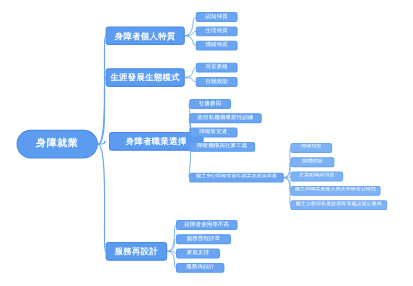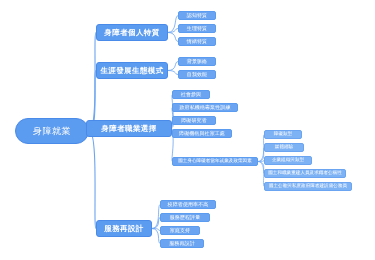--- a/index.html
+++ b/index.html
@@ -41,21 +41,21 @@
     letter-spacing: 0.2px;
     text-align: center;
     line-height: 1;
     overflow: hidden;
   }
   .node.root {
     background: #5b9bf0;
     border: 1px solid #4a8ae8;
     border-radius: 13px;
     font-size: 9px;
-    font-weight: normal;
+    font-weight: bold;
     letter-spacing: 0.6px;
   }
   .node.lvl1 {
     background: #5b9bf0;
     border: 1px solid #4a8ae8;
     border-radius: 3px;
     font-size: 7.5px;
     font-weight: bold;
     letter-spacing: 0.4px;
   }
@@ -126,21 +126,21 @@
       </div>
       <div class="node lvl1" style="left: 96px; top: 62px; width: 72px; height: 17px; text-align: center;">
         <span>生涯發展生態模式</span>
       </div>
       <div class="node lvl2" style="left: 178px; top: 57px; width: 38px; height: 9px;">
         <span>背景脈絡</span>
       </div>
       <div class="node lvl2" style="left: 178px; top: 70px; width: 38px; height: 9px;">
         <span>自我效能</span>
       </div>
-      <div class="node lvl1" style="left: 86px; top: 120px; width: 86px; height: 17px; justify-content: center;">
+      <div class="node lvl1" style="left: 99px; top: 120px; width: 86px; height: 17px; justify-content: center;">
         <span>身障者職業選擇</span>
       </div>
       <div class="node lvl2" style="left: 172px; top: 90px; width: 38px; height: 9px;">
         <span>社會參與</span>
       </div>
       <div class="node lvl2" style="left: 172px; top: 103px; width: 66px; height: 9px;">
         <span>政府私機構專業性訓練</span>
       </div>
       <div class="node lvl2" style="left: 172px; top: 116px; width: 44px; height: 9px;">
         <span>障礙研究者</span>

